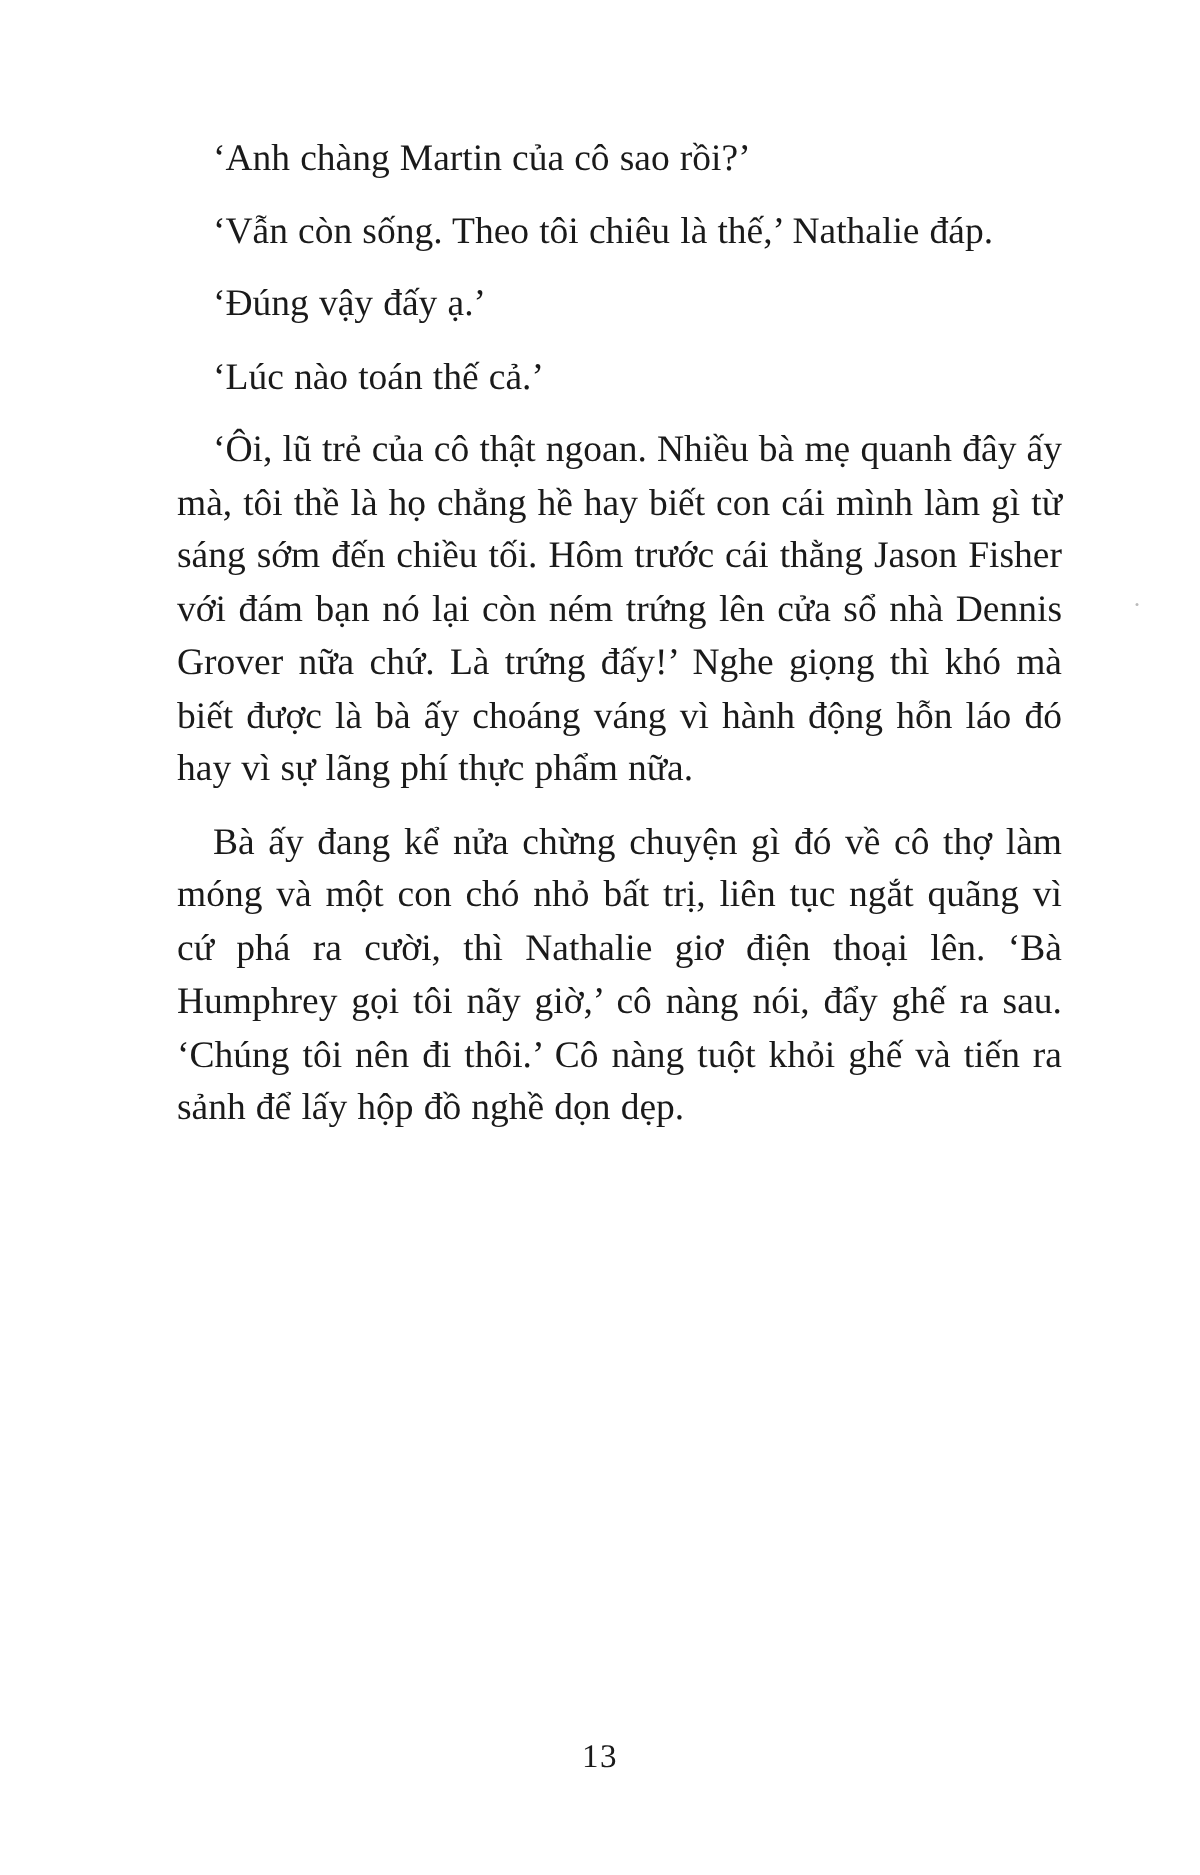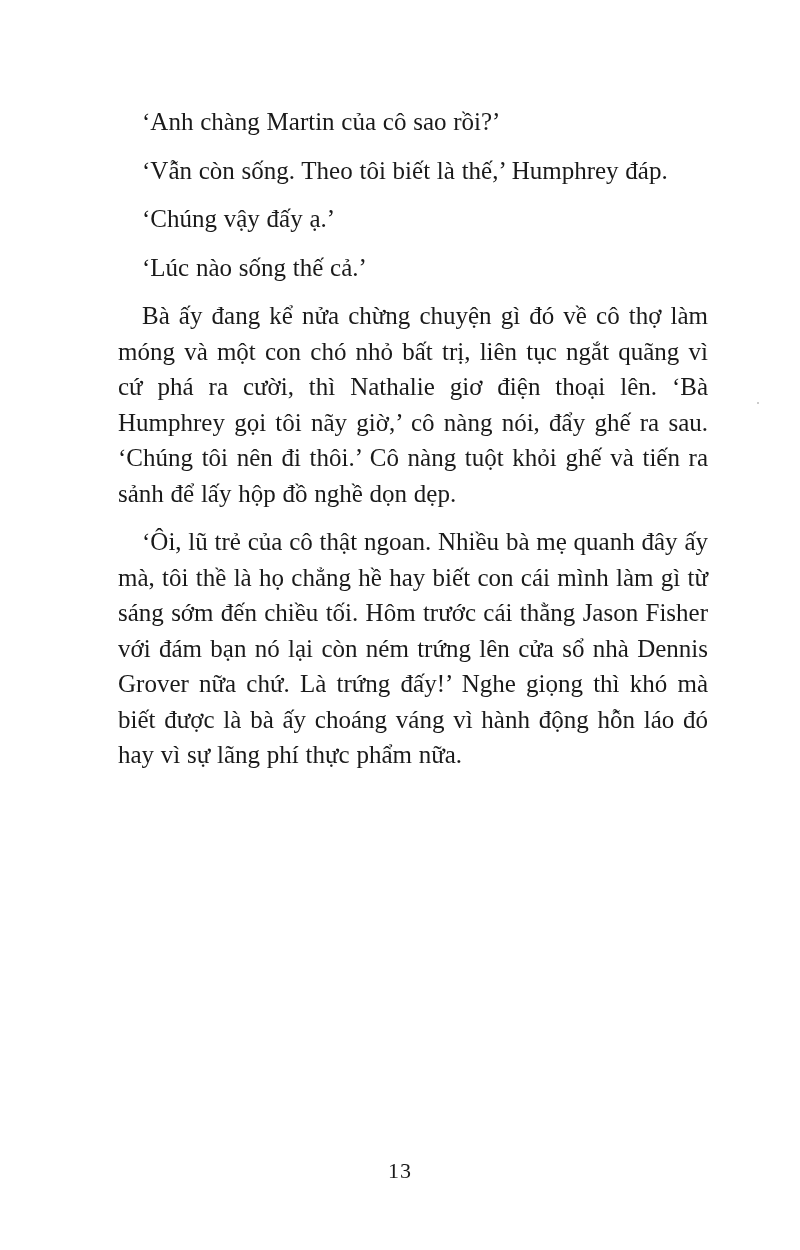--- a/index.html
+++ b/index.html
@@ -31,21 +31,21 @@
     }
     .para {
       font-size: 25px;
       line-height: 35.5px;
       margin: 0 0 13px 0;
       text-indent: 24px;
       text-align: justify;
       word-spacing: 0.5px;
     }
     .para.first {
-      margin-top: 16px;
+      margin-top: 0;
     }
     .page-number {
       position: absolute;
       left: 0;
       width: 800px;
       top: 1158px;
       text-align: center;
       font-size: 22px;
       letter-spacing: 1px;
       font-family: Liberation Serif, serif;
@@ -59,21 +59,21 @@
       background: #bbb;
       border-radius: 1px;
     }
   </style>
 </head>
 <body>
 
 <div class="page">
   <div class="text-block">
     <p class="para first">‘Anh chàng Martin của cô sao rồi?’</p>
-    <p class="para">‘Vẫn còn sống. Theo tôi biết là thế,’ Humphrey đáp.</p>
-    <p class="para">‘Chúng vậy đấy ạ.’</p>
-    <p class="para">‘Lúc nào sống thế cả.’</p>
+    <p class="para">‘Vẫn còn sống. Theo tôi chiêu là thế,’ Nathalie đáp.</p>
+    <p class="para">‘Đúng vậy đấy ạ.’</p>
+    <p class="para">‘Lúc nào toán thế cả.’</p>
+    <p class="para">‘Ôi, lũ trẻ của cô thật ngoan. Nhiều bà mẹ quanh đây ấy mà, tôi thề là họ chẳng hề hay biết con cái mình làm gì từ sáng sớm đến chiều tối. Hôm trước cái thằng Jason Fisher với đám bạn nó lại còn ném trứng lên cửa sổ nhà Dennis Grover nữa chứ. Là trứng đấy!’ Nghe giọng thì khó mà biết được là bà ấy choáng váng vì hành động hỗn láo đó hay vì sự lãng phí thực phẩm nữa.</p>
     <p class="para">Bà ấy đang kể nửa chừng chuyện gì đó về cô thợ làm móng và một con chó nhỏ bất trị, liên tục ngắt quãng vì cứ phá ra cười, thì Nathalie giơ điện thoại lên. ‘Bà Humphrey gọi tôi nãy giờ,’ cô nàng nói, đẩy ghế ra sau. ‘Chúng tôi nên đi thôi.’ Cô nàng tuột khỏi ghế và tiến ra sảnh để lấy hộp đồ nghề dọn dẹp.</p>
-    <p class="para">‘Ôi, lũ trẻ của cô thật ngoan. Nhiều bà mẹ quanh đây ấy mà, tôi thề là họ chẳng hề hay biết con cái mình làm gì từ sáng sớm đến chiều tối. Hôm trước cái thằng Jason Fisher với đám bạn nó lại còn ném trứng lên cửa sổ nhà Dennis Grover nữa chứ. Là trứng đấy!’ Nghe giọng thì khó mà biết được là bà ấy choáng váng vì hành động hỗn láo đó hay vì sự lãng phí thực phẩm nữa.</p>
   </div>
   <div class="speck"></div>
   <div class="page-number">13</div>
 </div>
 
 </body></html>

